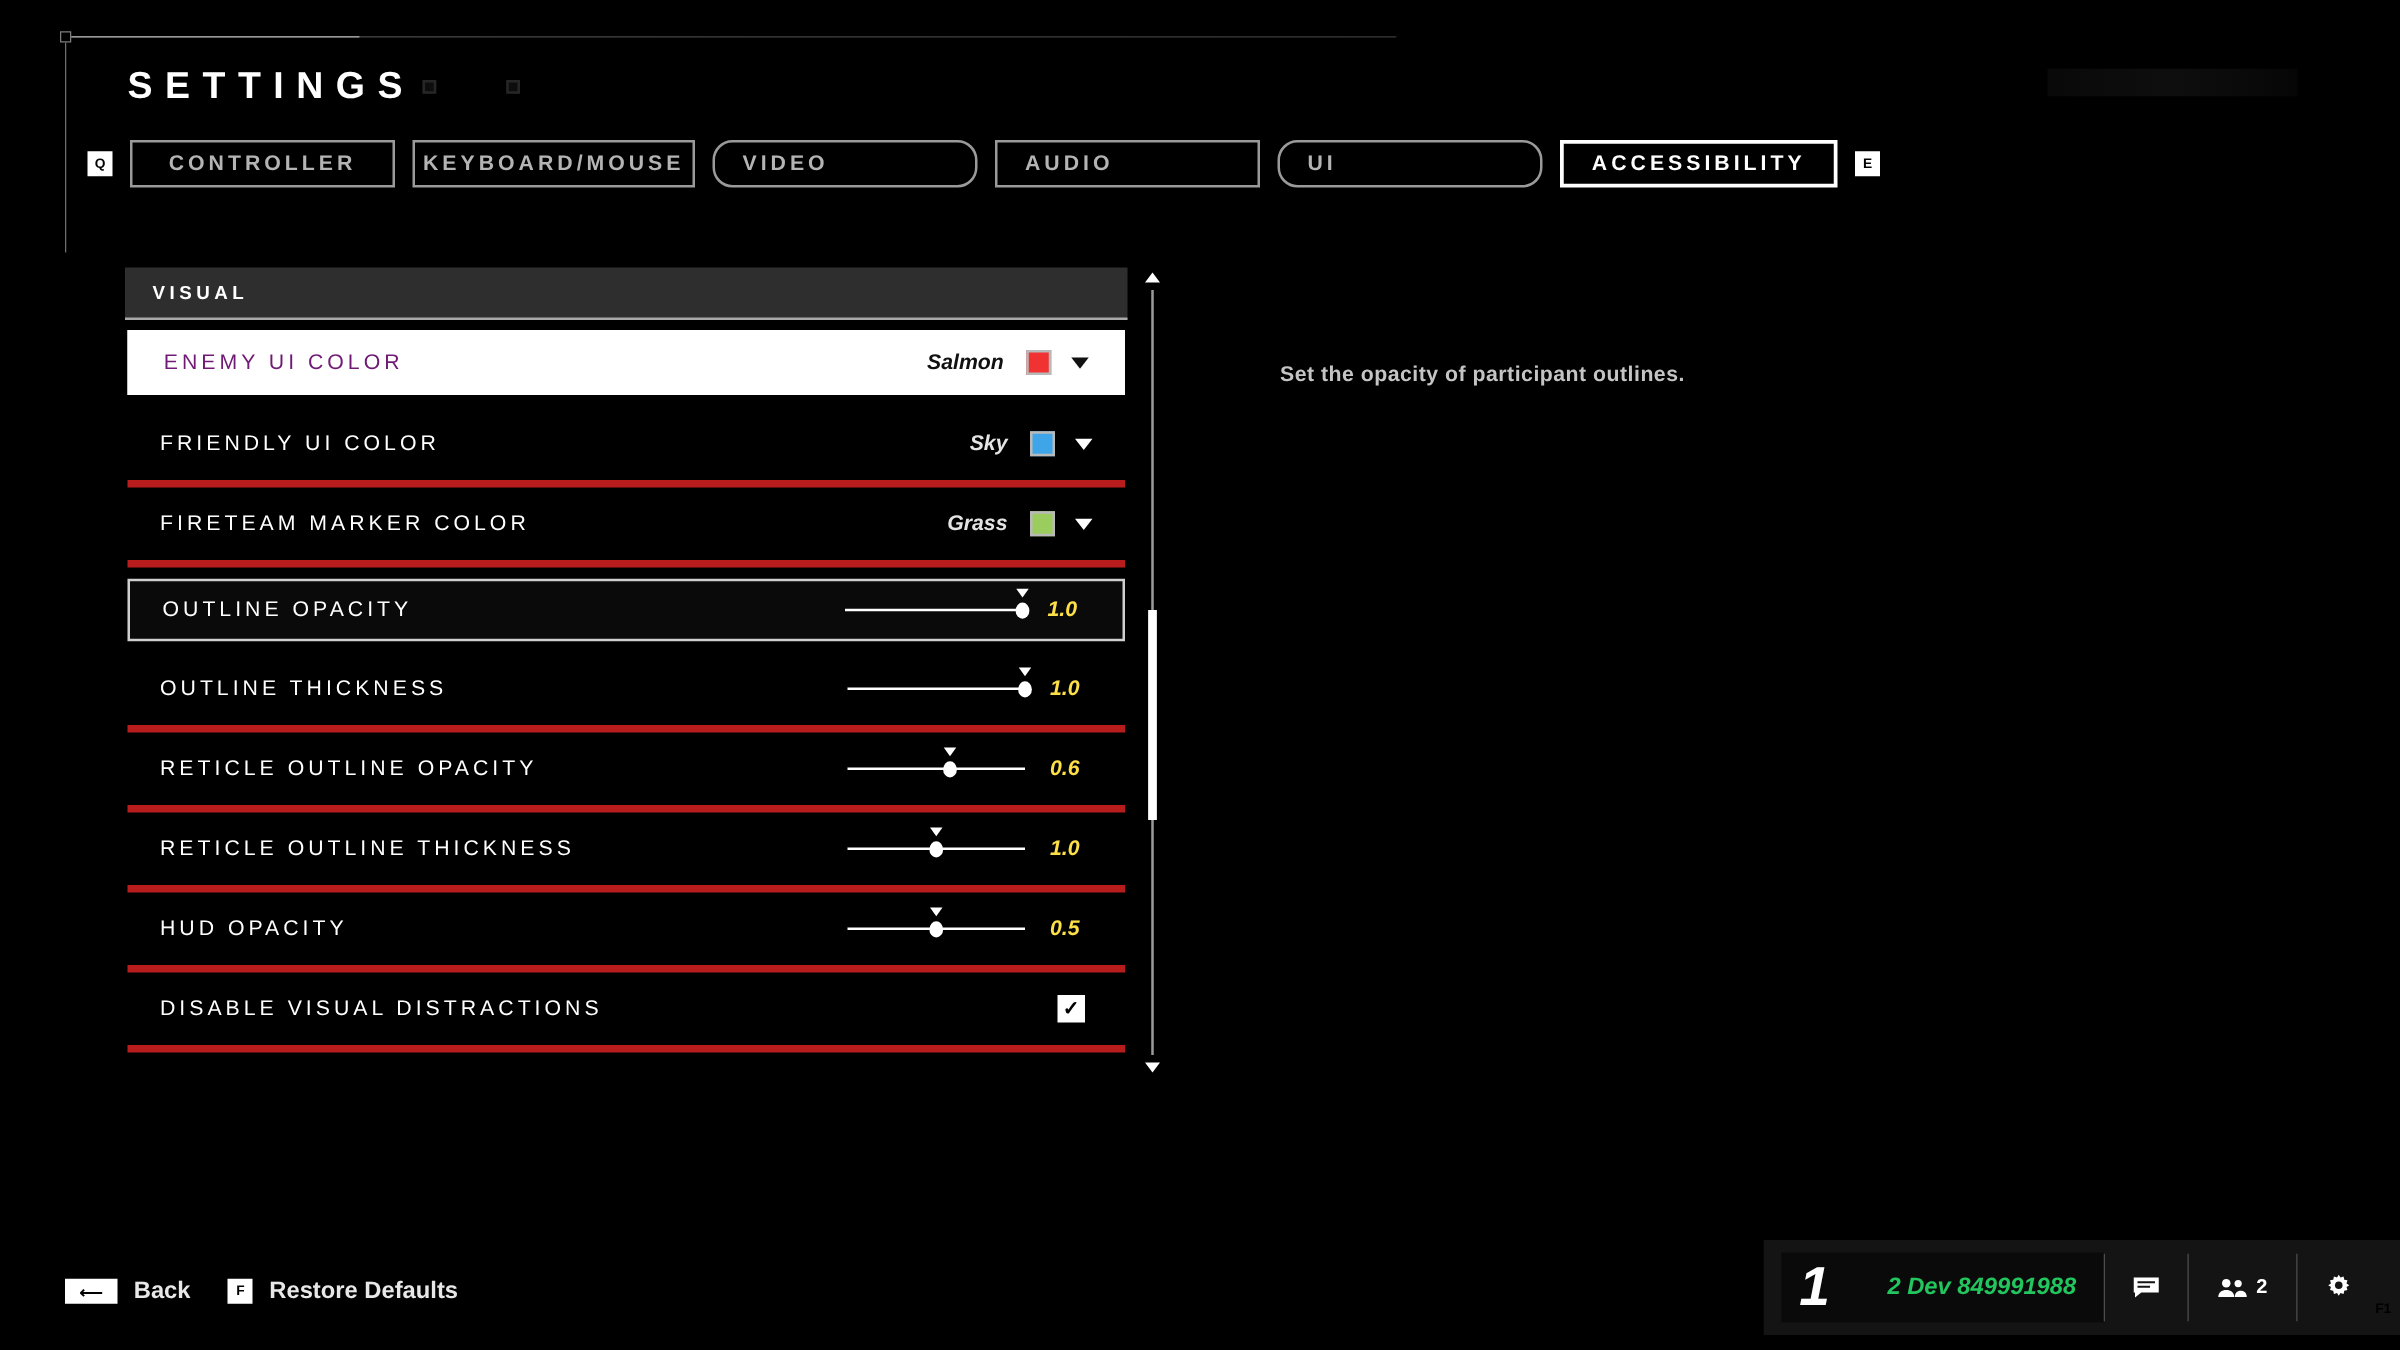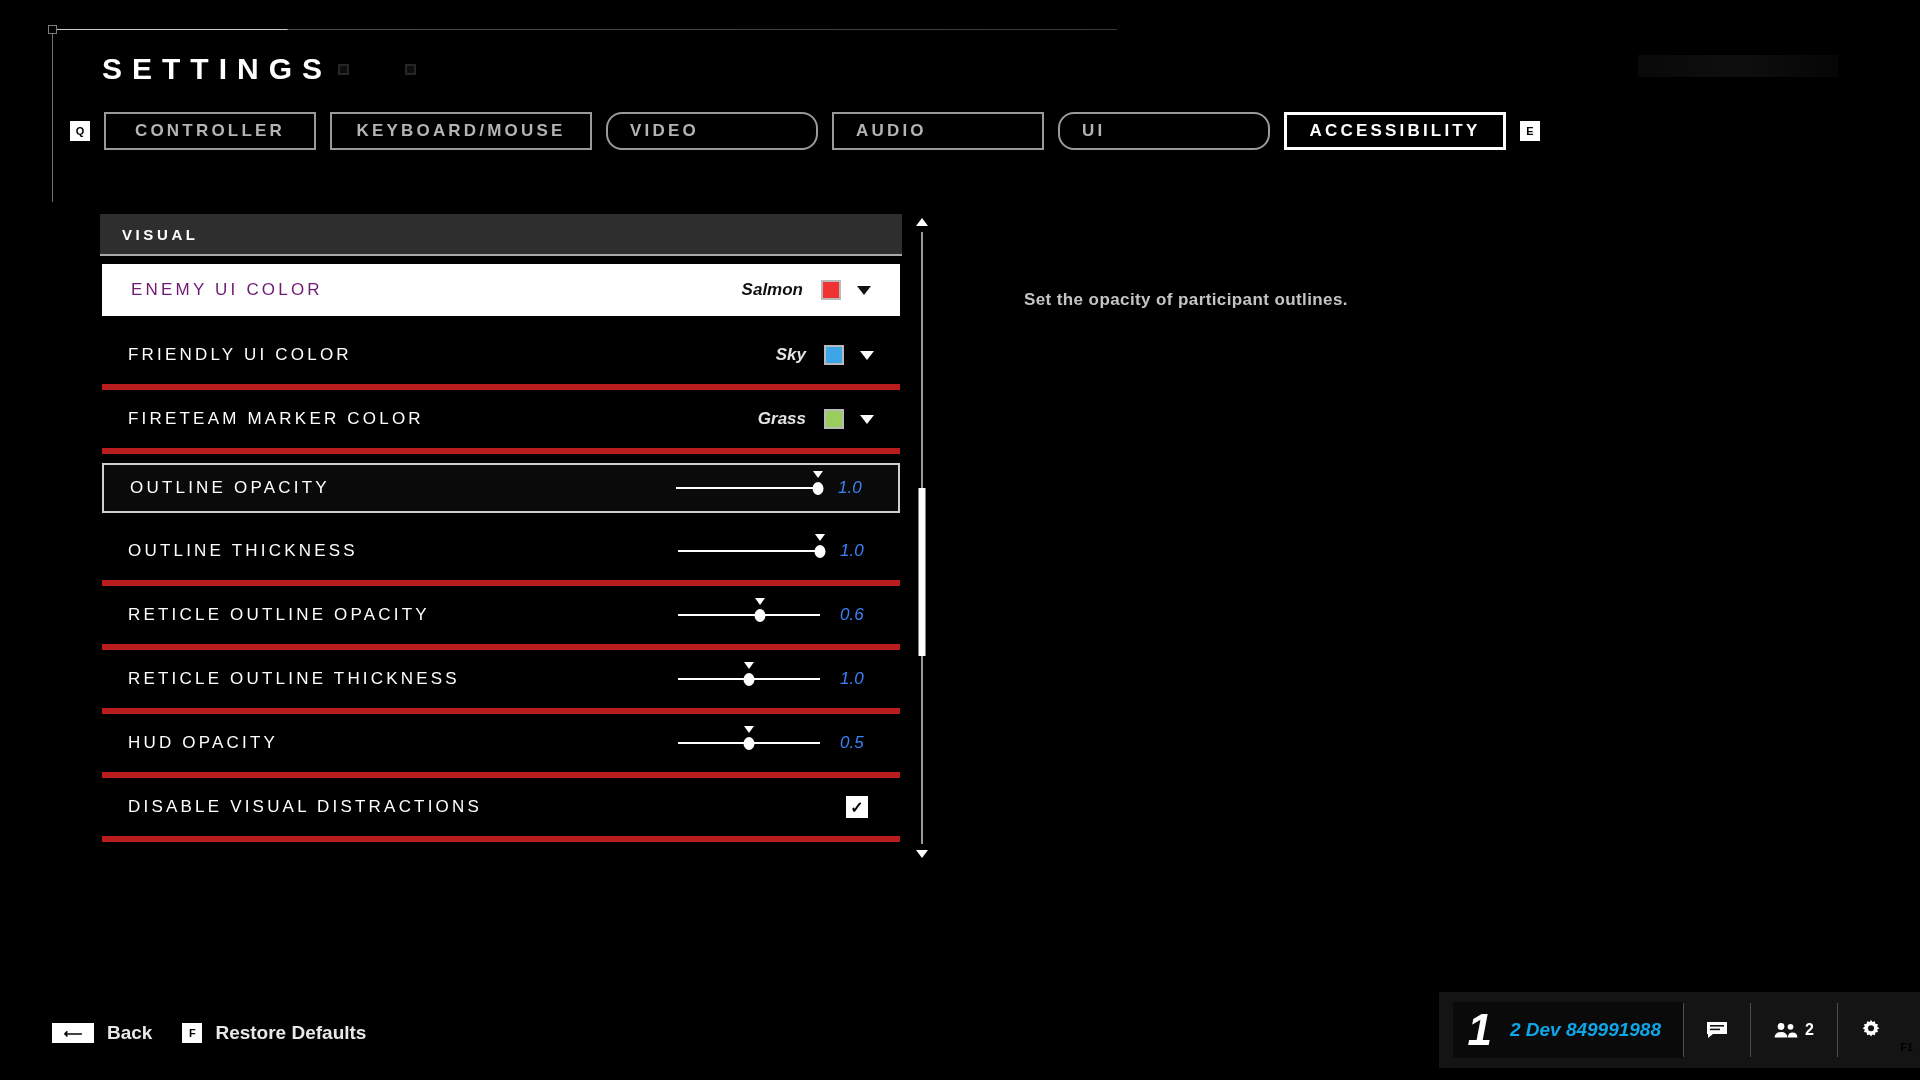--- a/index.html
+++ b/index.html
@@ -53,21 +53,21 @@
   }
   .keybadge.sq { width:20px; height:20px; font-size:11px; }
   .tab {
     height:38px; min-width:0; padding:0 22px;
     border:2px solid #9a9a9a; background:#000;
     display:flex; align-items:center; justify-content:center;
     color:#b4b4b4; font-size:17px; font-weight:700; letter-spacing:3.2px;
     white-space:nowrap;
   }
   .tab.t-controller { width:212px; }
-  .tab.t-keyboard   { width:262px; }
+  .tab.t-keyboard   { width:226px; }
   .tab.t-video      { width:212px;border-radius:16px; }
   .tab.t-audio      { width:212px; }
   .tab.t-ui         { width:212px; }
   .tab.t-access     { width:222px; }
   .tab.active { border-color:#ffffff; color:#ffffff; border-width:3px; }
 
   
   .panel { position:absolute; left:100px; top:214px; width:802px; }
   .section-head {
     height:42px; background:#2e2e2e; display:flex; align-items:center;
@@ -121,21 +121,21 @@
   }
   .slider .knob {
     position:absolute; top:4px; width:11px; height:13px; border-radius:50%;
     background:#ffffff; transform:translateX(-50%);
   }
   .slider .tick {
     position:absolute; top:-7px; width:0; height:0; transform:translateX(-50%);
     border-left:5px solid transparent; border-right:5px solid transparent;
     border-top:7px solid #ffffff;
   }
-  .snum { color:#3b82f6; font-size:17px; font-style:italic; font-weight:400; min-width:34px; }
+  .snum { color:#fde047; font-size:17px; font-style:italic; font-weight:700; min-width:34px; }
 
   .checkbox {
     width:22px; height:22px; background:#ffffff; color:#000;
     display:flex; align-items:center; justify-content:center;
     font-size:16px; font-weight:700; margin-right:6px;
   }
 
   
   .scrollbar { position:absolute; left:915px; top:218px; width:14px; height:640px; }
   .sb-arrow-up, .sb-arrow-dn {
@@ -170,21 +170,21 @@
   .hud {
     position:absolute; right:0px; bottom:12px; height:76px;
     background:#141414; display:flex; align-items:center;
     padding:0 16px 0 14px; gap:0;
   }
   .hud-player {
     display:flex; align-items:center; background:#0a0a0a; height:56px;
     padding:0 22px 0 14px; gap:18px;
   }
   .hud-num { color:#ffffff; font-size:44px; font-weight:700; line-height:1; font-style:italic; }
-  .hud-name { color:#0ea5e9; font-size:19px; font-style:italic; font-weight:700; }
+  .hud-name { color:#22c55e; font-size:19px; font-style:italic; font-weight:700;margin-left:28px; }
   .hud-sep { width:1px; height:54px; background:#4d4d4d; margin:0 0px; }
   .hud-cell {
     width:66px; height:62px; display:flex; flex-direction:column;
     align-items:center; justify-content:center; gap:7px;
   }
   .hud-cell.wide { width:86px; }
   .hud-top { display:flex; align-items:center; gap:7px; color:#ffffff; }
   .hud-count { color:#ffffff; font-size:16px; font-weight:700; }
   .keybadge.hud { height:19px; padding:0 7px; font-size:11px; min-width:24px; }
 

